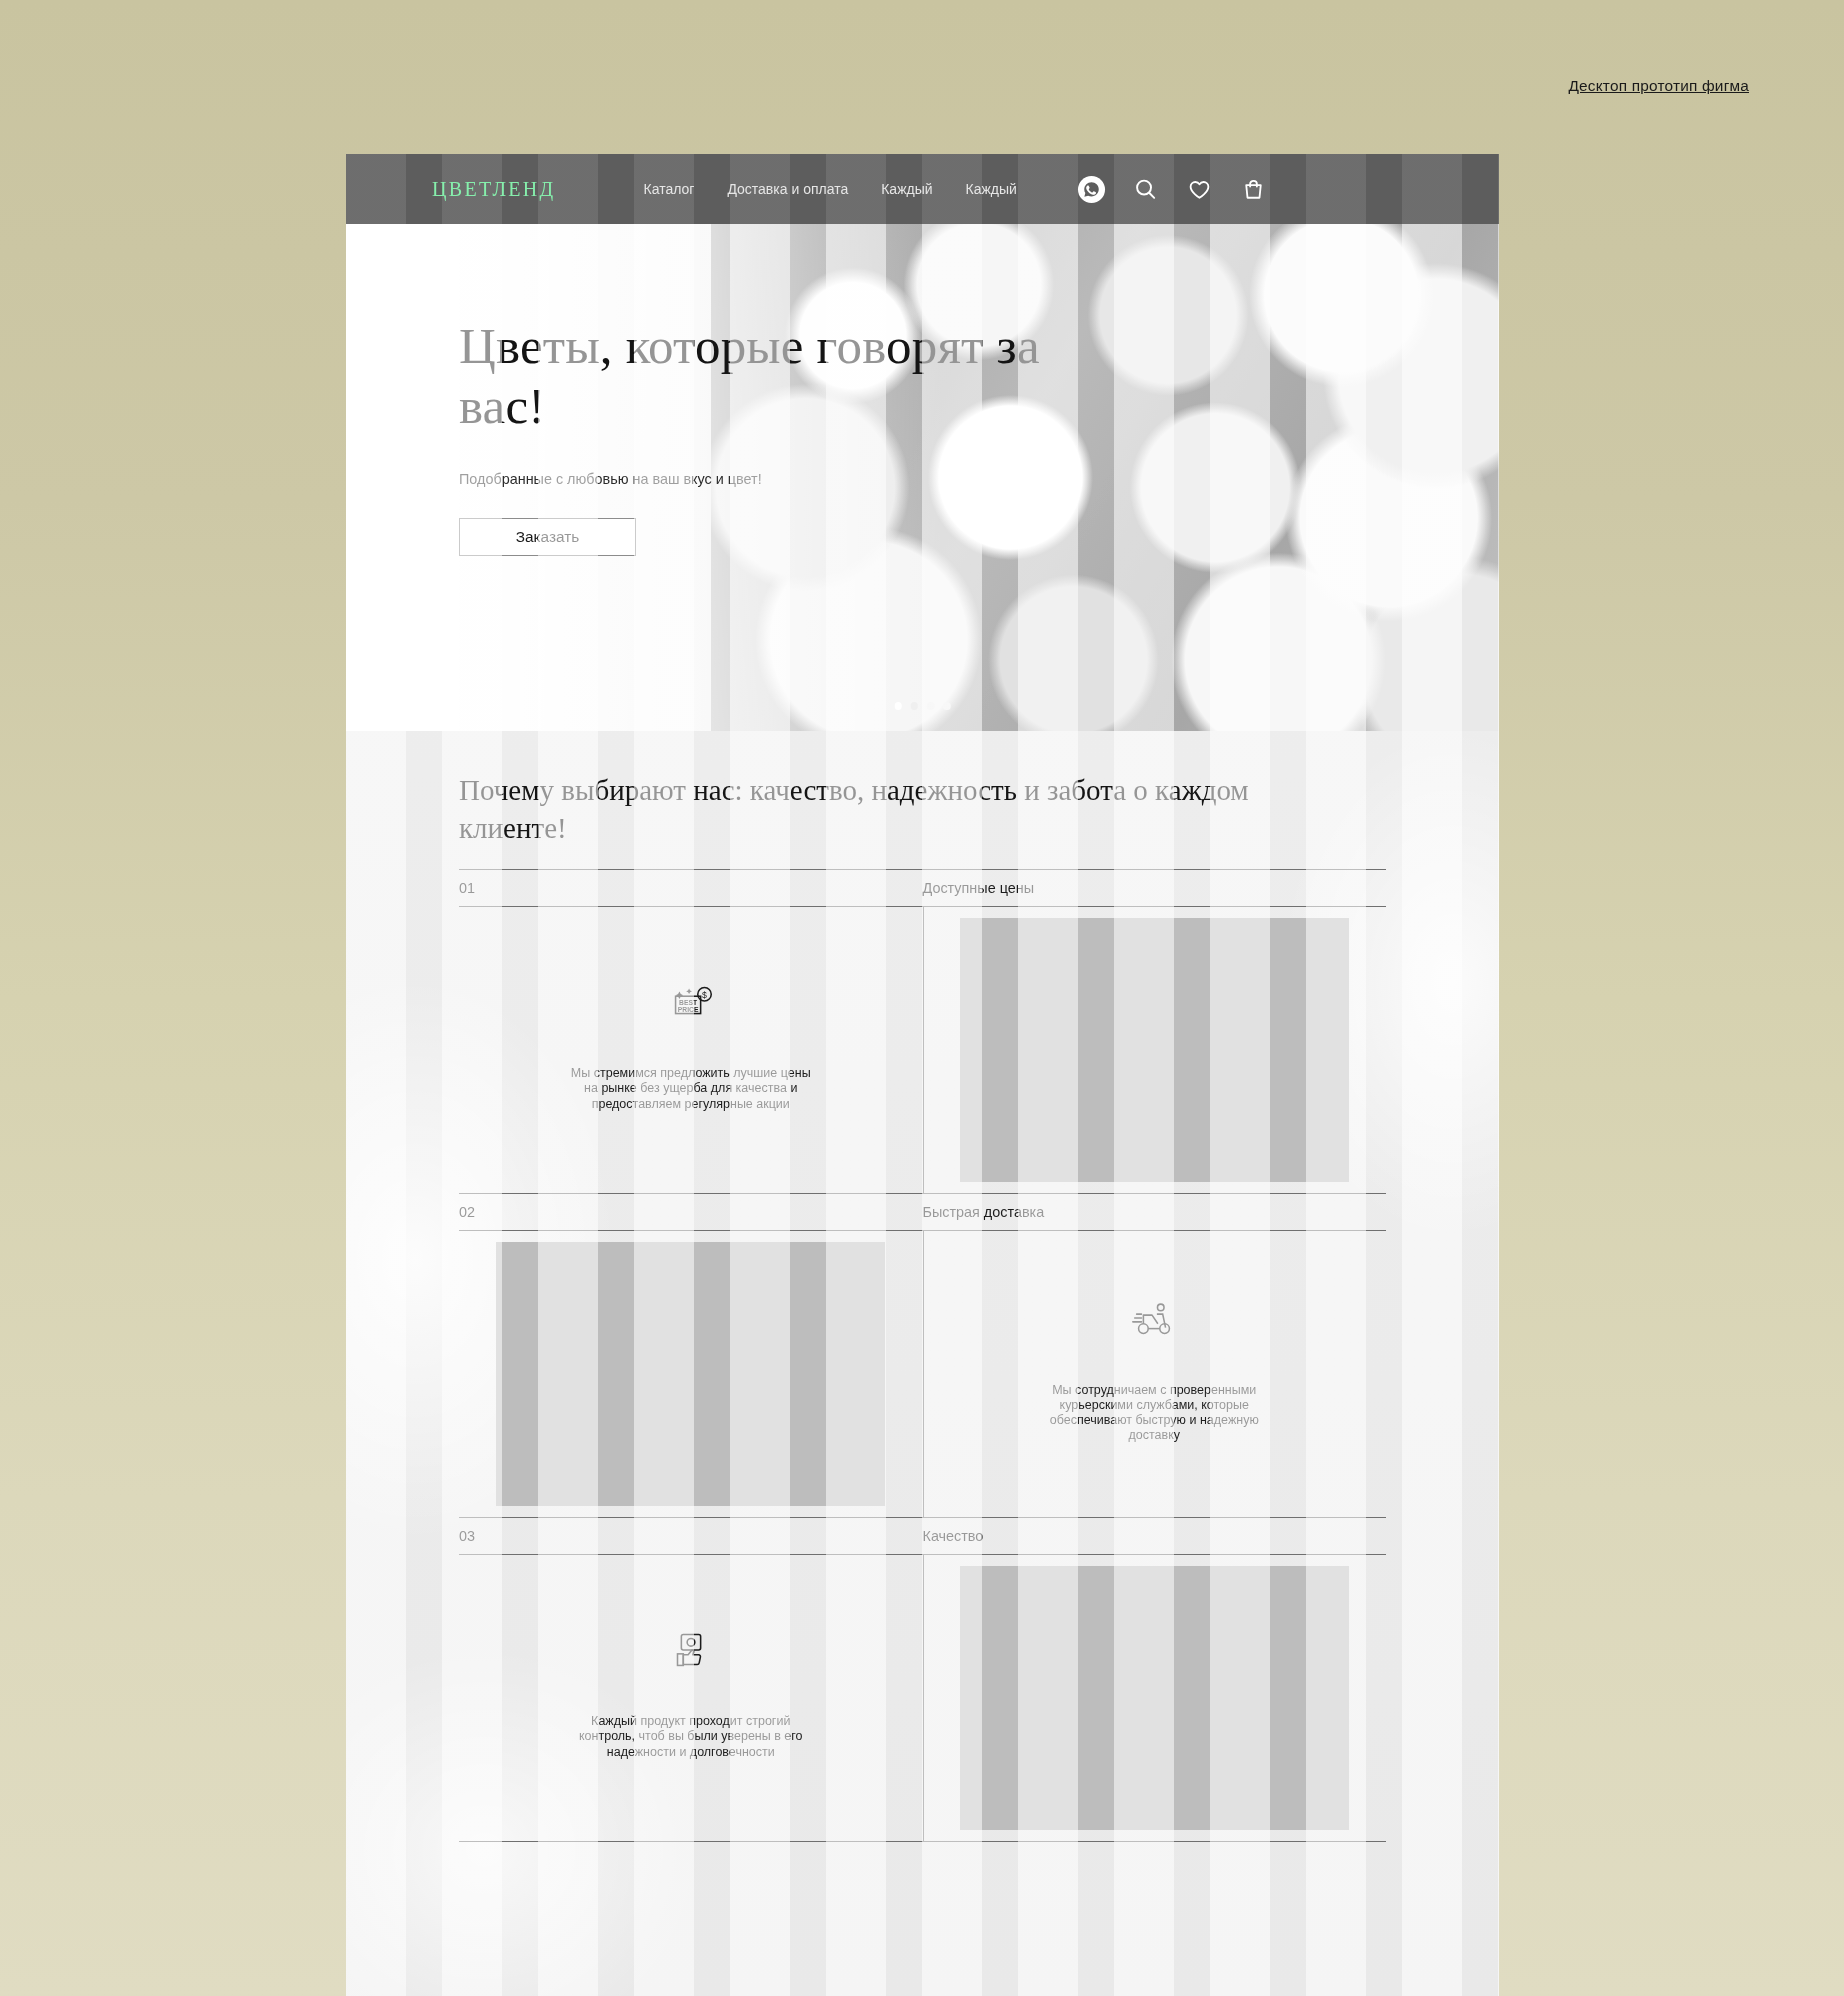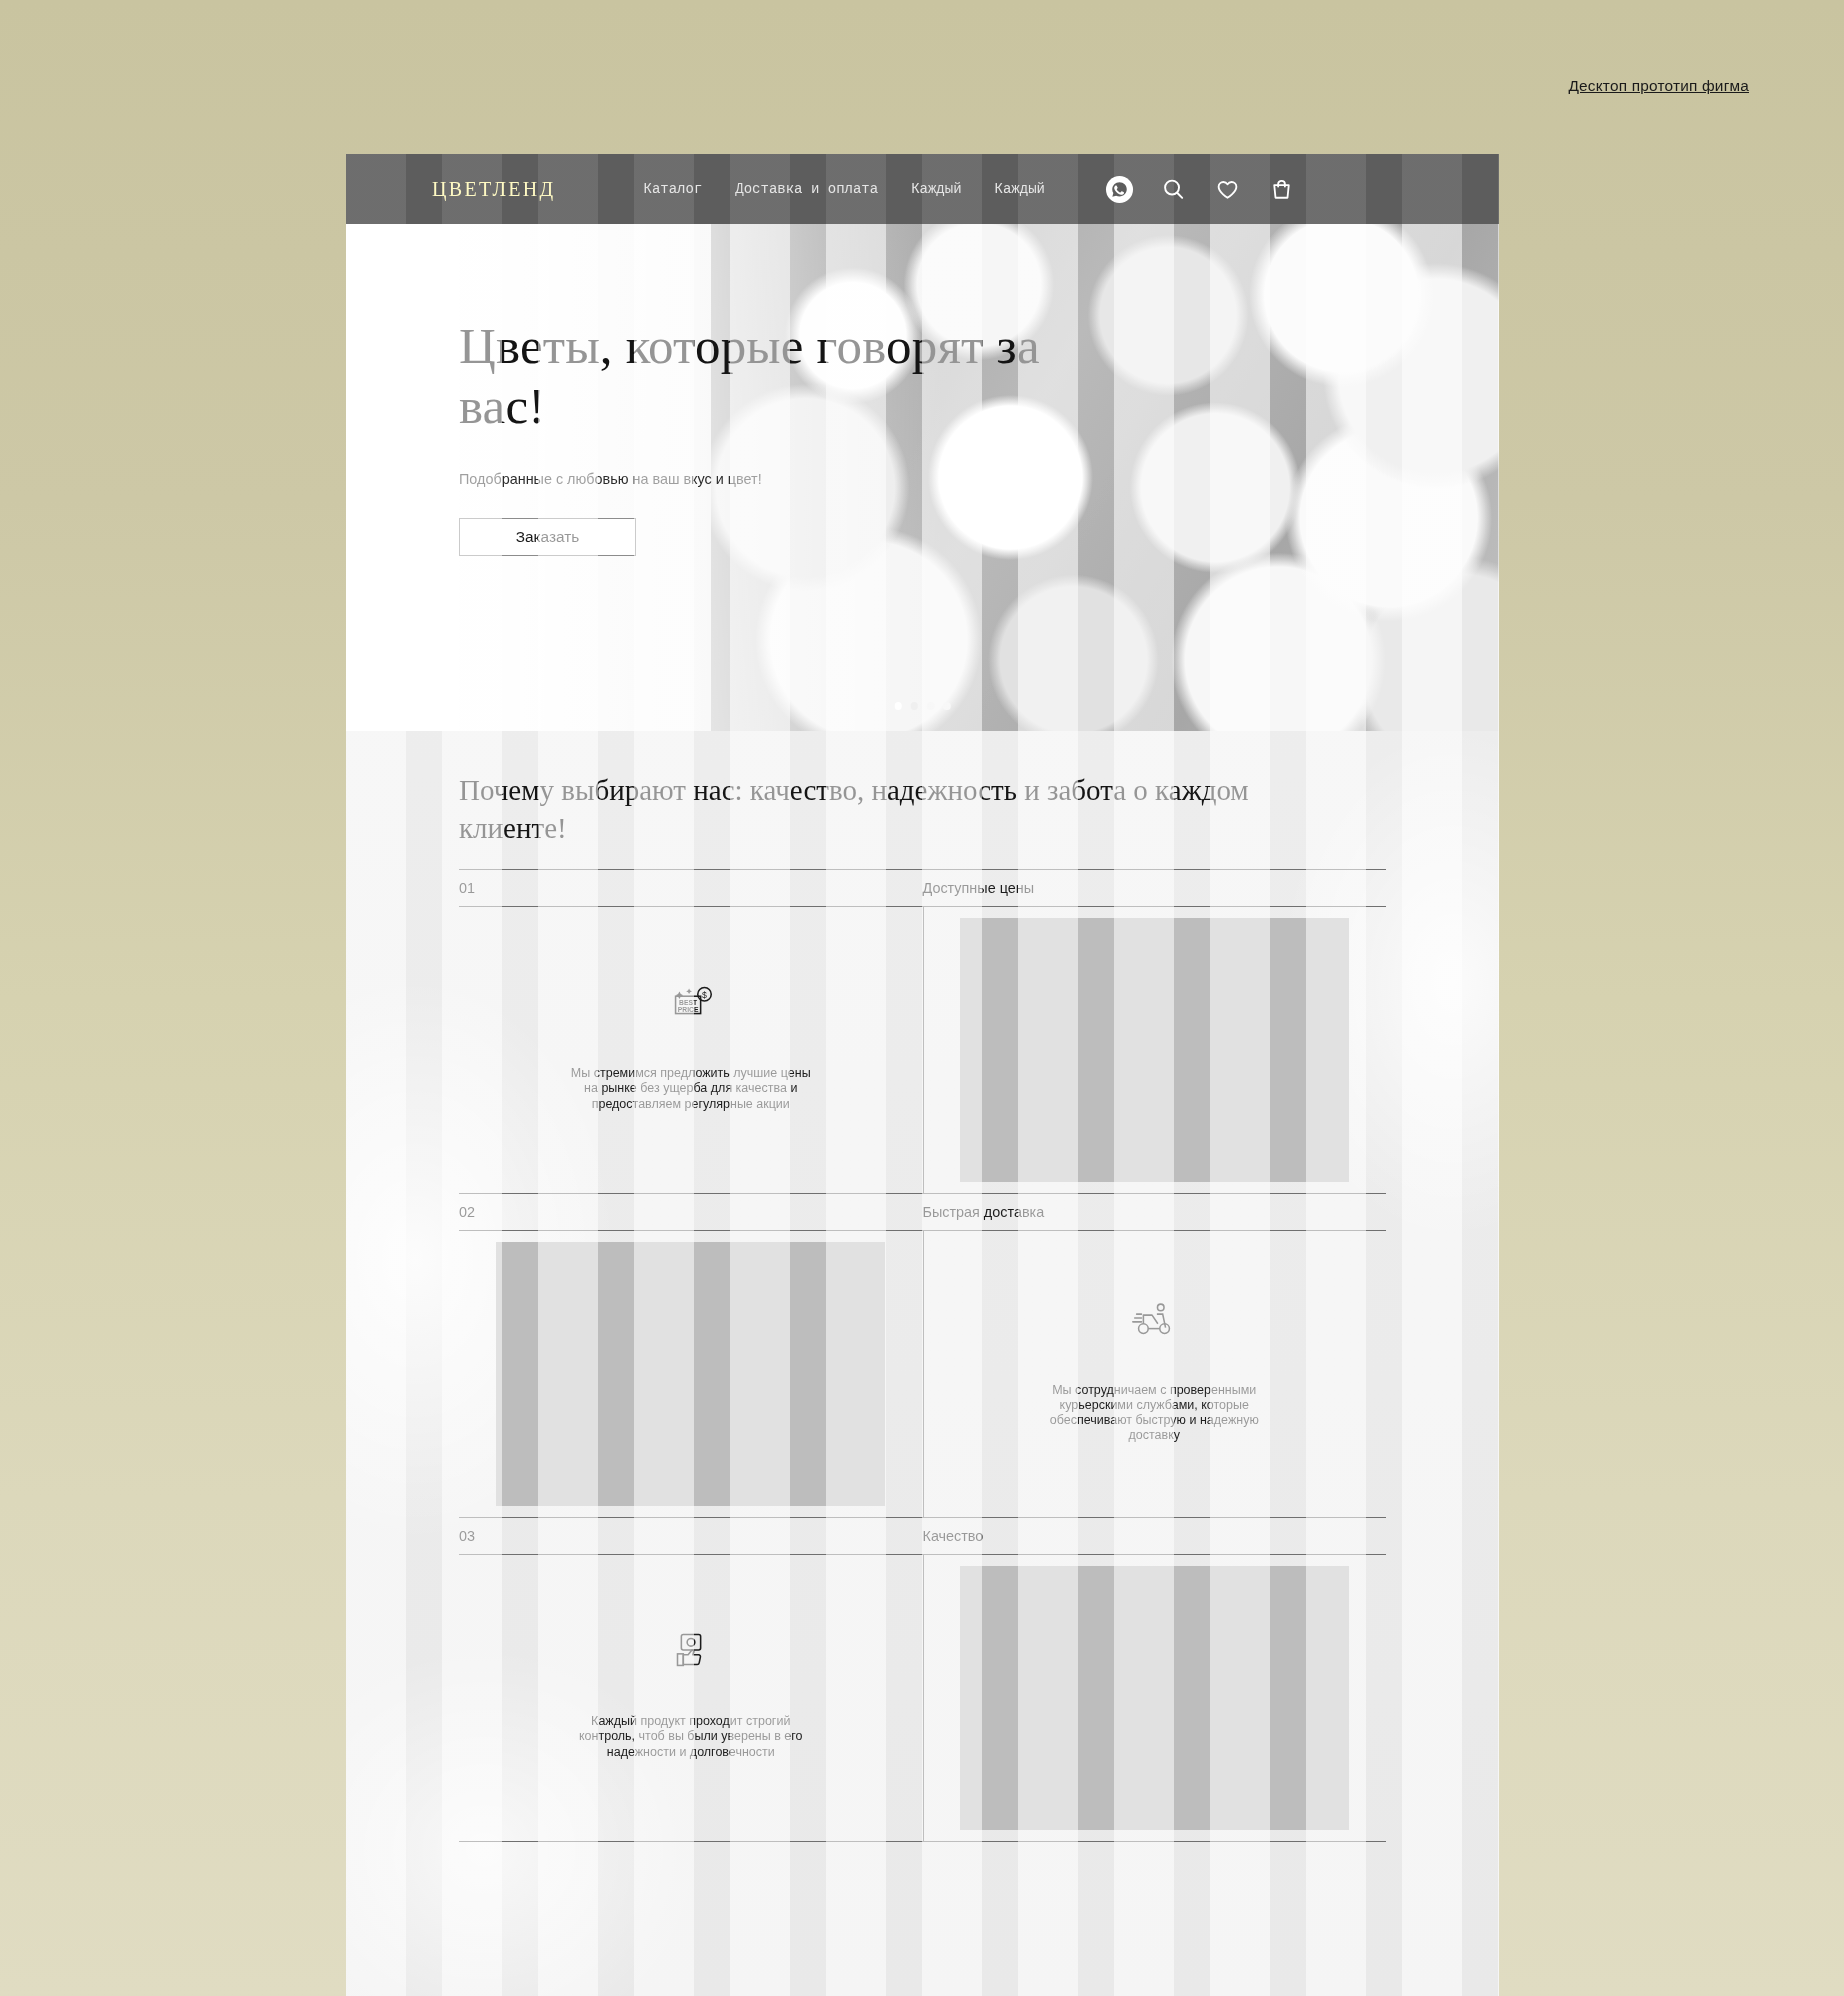--- a/index.html
+++ b/index.html
@@ -78,32 +78,31 @@
     top: 0; left: 0;
     width: 1153px;
     height: 70px;
     background: #5d5d5d;
     display: flex;
     align-items: center;
     z-index: 8;
   }
   .logo {
     margin-left: 86px;
-    color: #fef9c3;
+    color: #86efac;
     font-family: "Liberation Serif", serif;
     font-size: 20px;
     letter-spacing: 2.3px;
     white-space: nowrap;
   }
   .nav {
     display: flex;
     align-items: center;
     gap: 33px;
     margin-left: 88px;
-    font-family: Liberation Mono, monospace;
   }
   .nav-item {
     color: #e6e6e6;
     font-size: 14px;
     white-space: nowrap;
     cursor: pointer;
   }
   .header-icons {
     display: flex;
     align-items: center;

